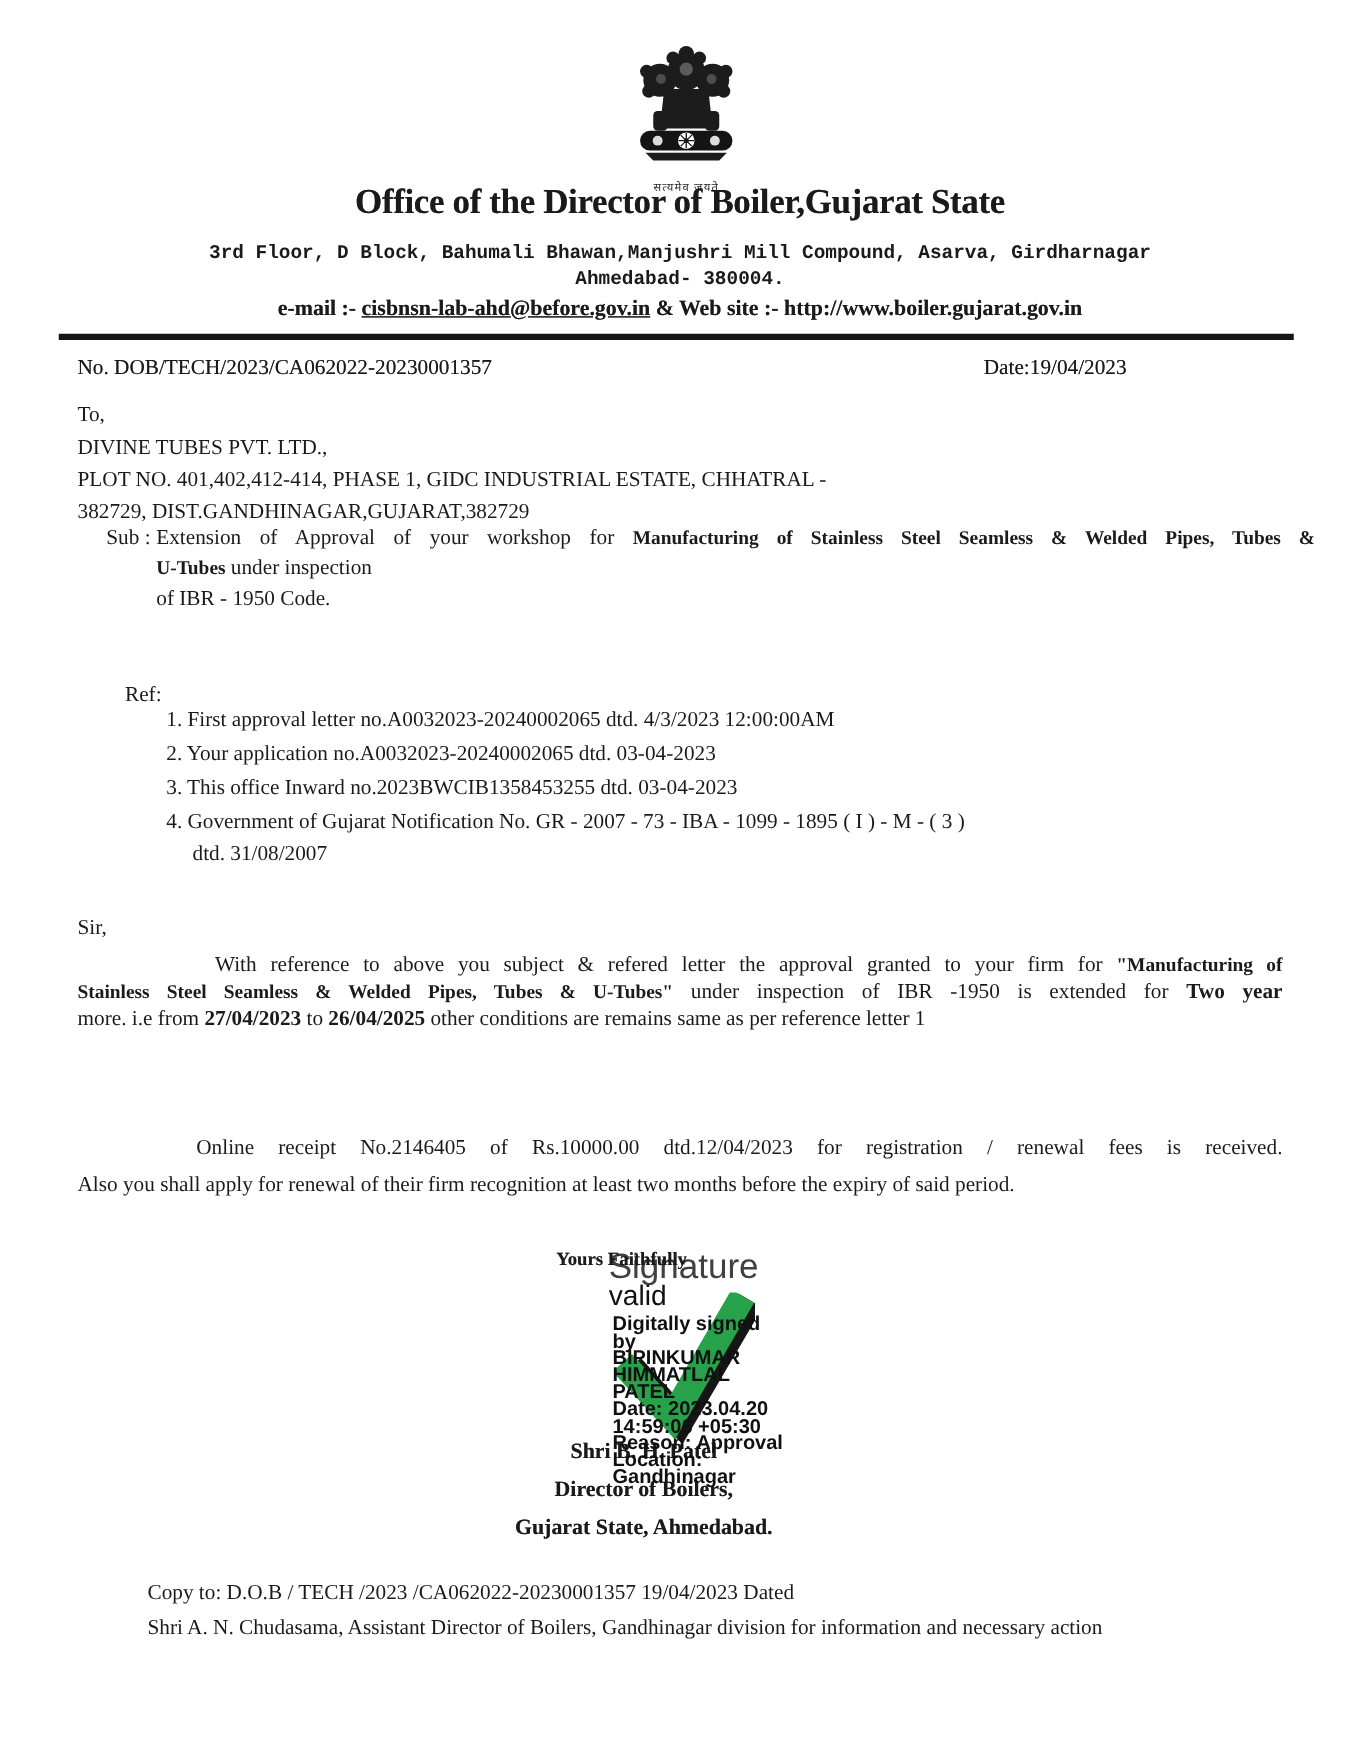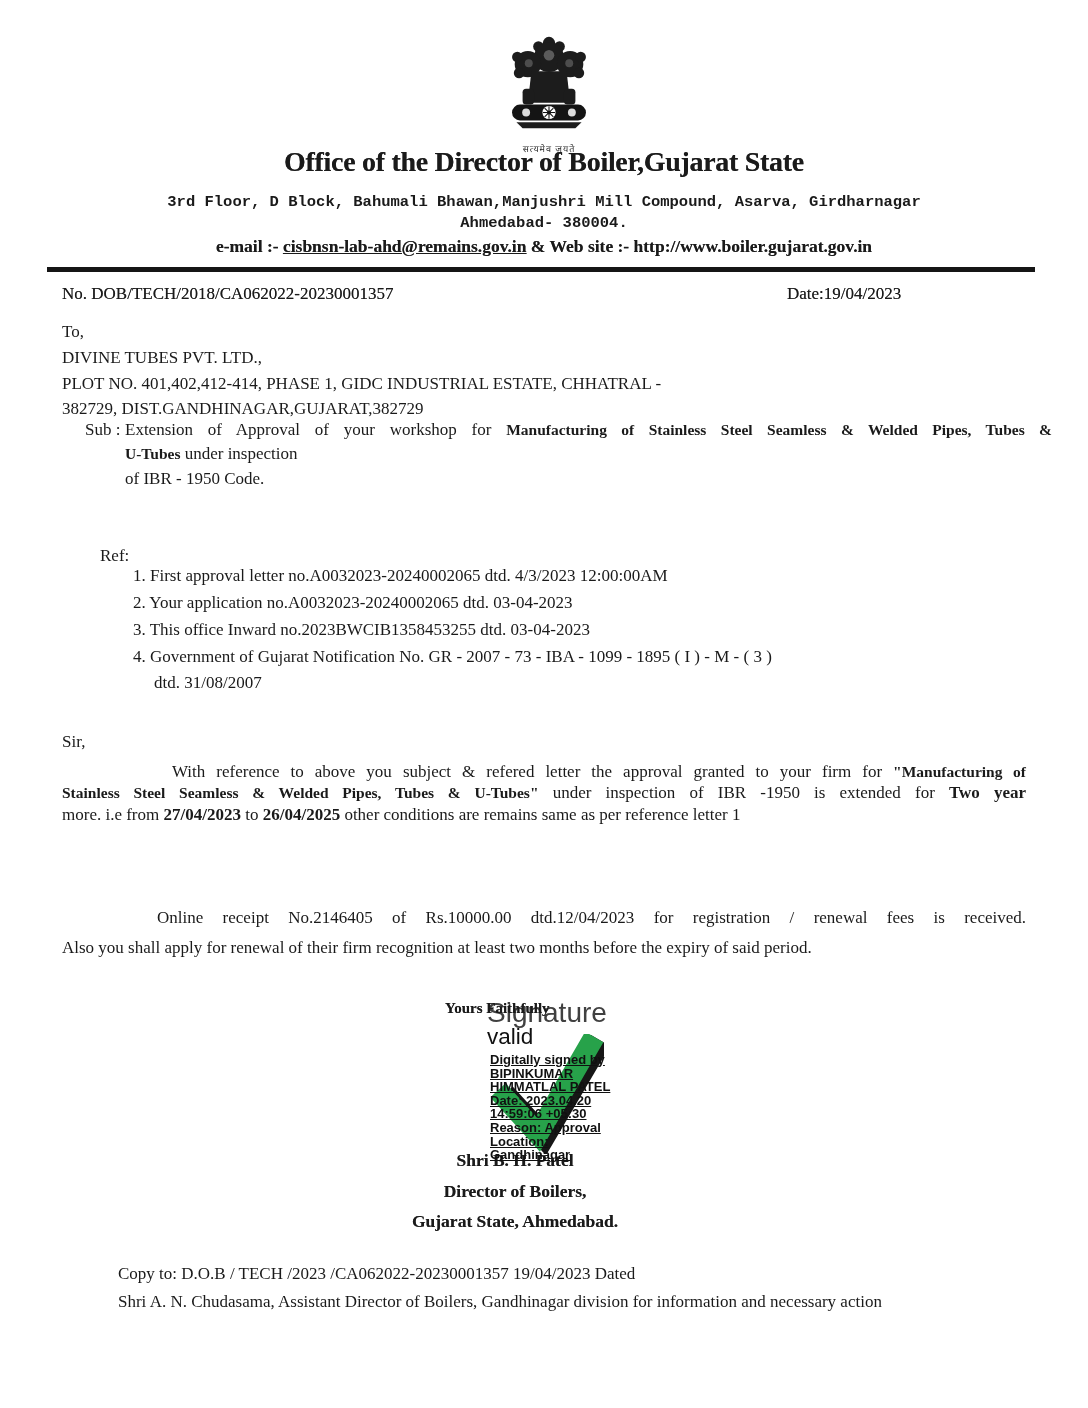--- a/index.html
+++ b/index.html
@@ -50,21 +50,21 @@
   .sir { left:62px; top:732px; }
   .p1l1 { left:62px; top:762px; width:964px; text-indent:110px; }
   .p1l2 { left:62px; top:783px; width:964px; }
   .p1l3 { left:62px; top:805px; width:964px; }
   .p2l1 { left:62px; top:908px; width:964px; text-indent:95px; }
   .p2l2 { left:62px; top:938px; width:964px; }
 
   .yours { left:445px; top:1000px; font-size:15px; z-index:3; }
   .stamp-1 { left:487px; top:997px;  font-size:28px; color:#404040; z-index:2; }
   .stamp-2 { left:487px; top:1024px; font-size:22.5px; color:#111; z-index:2; }
-  .digi { left:490px; top:1053px; width:140px; font-size:13px; line-height:13.6px; font-weight:bold; color:#101010; z-index:4;text-decoration:underline; }
+  .digi { left:490px; top:1053px; width:140px; font-size:16px; line-height:13.6px; font-weight:bold; color:#101010; z-index:4; }
   .check-svg { left:492px; top:1034px; z-index:1; }
 
   .sig-name  { left:380px; top:1150px; width:270px; text-align:center; font-size:17.5px; z-index:3; }
   .sig-post1 { left:380px; top:1181px; width:270px; text-align:center; font-size:17.5px; }
   .sig-post2 { left:380px; top:1211px; width:270px; text-align:center; font-size:17.5px; }
 
   .copy1 { left:118px; top:1264px; }
   .copy2 { left:118px; top:1292px; }
 </style>
 </head>
@@ -108,26 +108,26 @@
       </svg>
     </span>
     <div class="emblem-caption">सत्यमेव जयते</div>
   </div>
 
   <div class="abs center doc-title b fuzz">Office of the Director of Boiler,Gujarat State</div>
   <div class="abs center addr1 mono b">3rd Floor, D Block, Bahumali Bhawan,Manjushri Mill Compound, Asarva, Girdharnagar</div>
   <div class="abs center addr2 mono b">Ahmedabad- 380004.</div>
   <div class="abs center email-line b fuzz">
     <span>e-mail :-</span>
-    <a href="#" class="email-link">cisbnsn-lab-ahd@remains.gov.in</a>
+    <a href="#" class="email-link">cisbnsn-lab-ahd@before.gov.in</a>
     <span>&amp; Web site  :- http://www.boiler.gujarat.gov.in</span>
   </div>
   <div class="abs rule"></div>
 
-  <div class="abs no-line fs17 fuzz">No. DOB/TECH/2018/CA062022-20230001357</div>
+  <div class="abs no-line fs17 fuzz">No. DOB/TECH/2023/CA062022-20230001357</div>
   <div class="abs date-line fs17 fuzz">Date:19/04/2023</div>
 
   <div class="abs to-line fs17">To,</div>
   <div class="abs rcpt1 fs17">DIVINE TUBES PVT. LTD.,</div>
   <div class="abs rcpt2 fs17">PLOT NO. 401,402,412-414, PHASE 1, GIDC INDUSTRIAL ESTATE, CHHATRAL -</div>
   <div class="abs rcpt3 fs17">382729, DIST.GANDHINAGAR,GUJARAT,382729</div>
 
   <div class="abs sub-label fs17">Sub :</div>
   <div class="abs sub-l1 fs17 just">
     <span>Extension of Approval of your workshop for</span>

